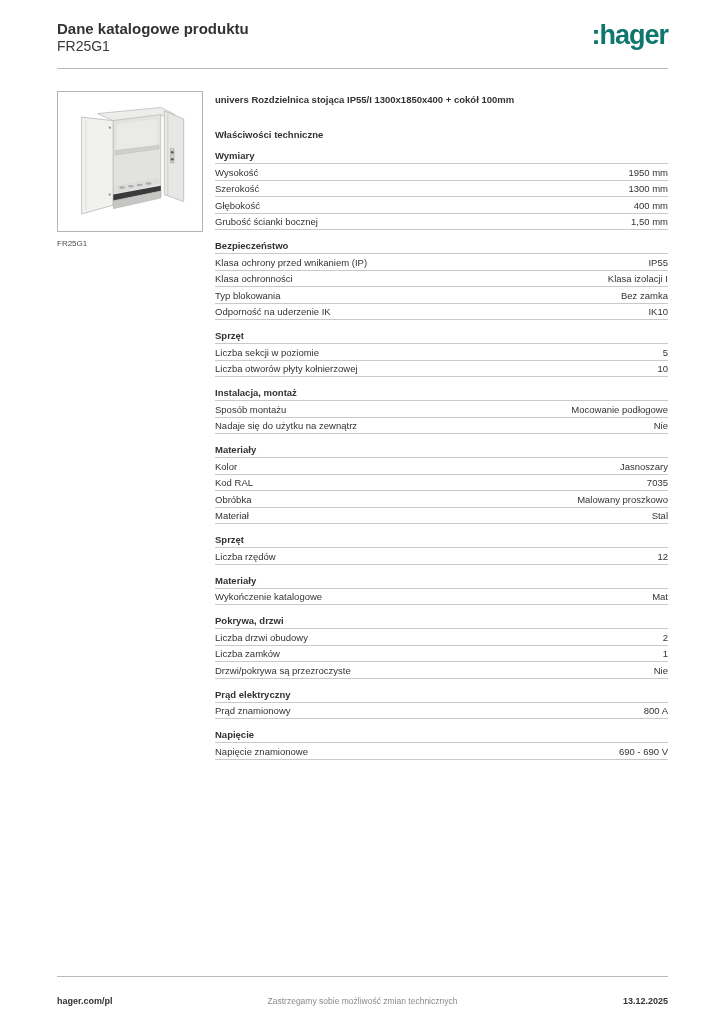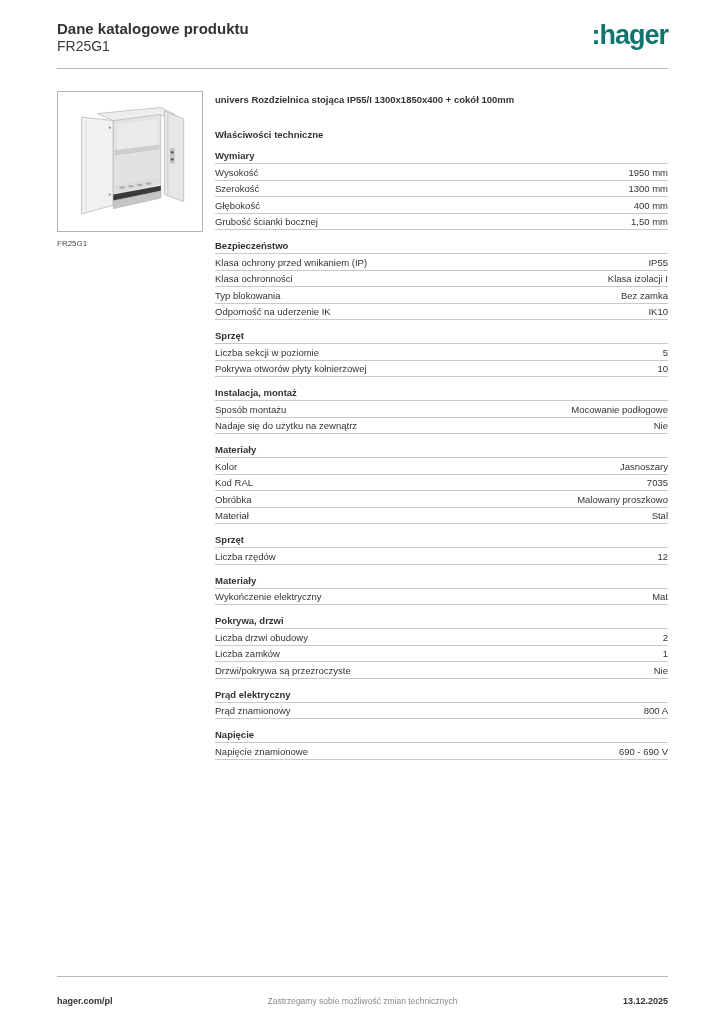--- a/index.html
+++ b/index.html
@@ -166,21 +166,21 @@
               <span class="val">IK10</span>
             </div>
           </section>
           <section class="spec-section">
             <h3 class="sec-title">Sprzęt</h3>
             <div class="spec-row">
               <span class="lbl">Liczba sekcji w poziomie</span>
               <span class="val">5</span>
             </div>
             <div class="spec-row">
-              <span class="lbl">Pokrywa otworów płyty kołnierzowej</span>
+              <span class="lbl">Liczba otworów płyty kołnierzowej</span>
               <span class="val">10</span>
             </div>
           </section>
           <section class="spec-section">
             <h3 class="sec-title">Instalacja, montaż</h3>
             <div class="spec-row">
               <span class="lbl">Sposób montażu</span>
               <span class="val">Mocowanie podłogowe</span>
             </div>
             <div class="spec-row">
@@ -210,21 +210,21 @@
           <section class="spec-section">
             <h3 class="sec-title">Sprzęt</h3>
             <div class="spec-row">
               <span class="lbl">Liczba rzędów</span>
               <span class="val">12</span>
             </div>
           </section>
           <section class="spec-section">
             <h3 class="sec-title">Materiały</h3>
             <div class="spec-row">
-              <span class="lbl">Wykończenie elektryczny</span>
+              <span class="lbl">Wykończenie katalogowe</span>
               <span class="val">Mat</span>
             </div>
           </section>
           <section class="spec-section">
             <h3 class="sec-title">Pokrywa, drzwi</h3>
             <div class="spec-row">
               <span class="lbl">Liczba drzwi obudowy</span>
               <span class="val">2</span>
             </div>
             <div class="spec-row">

